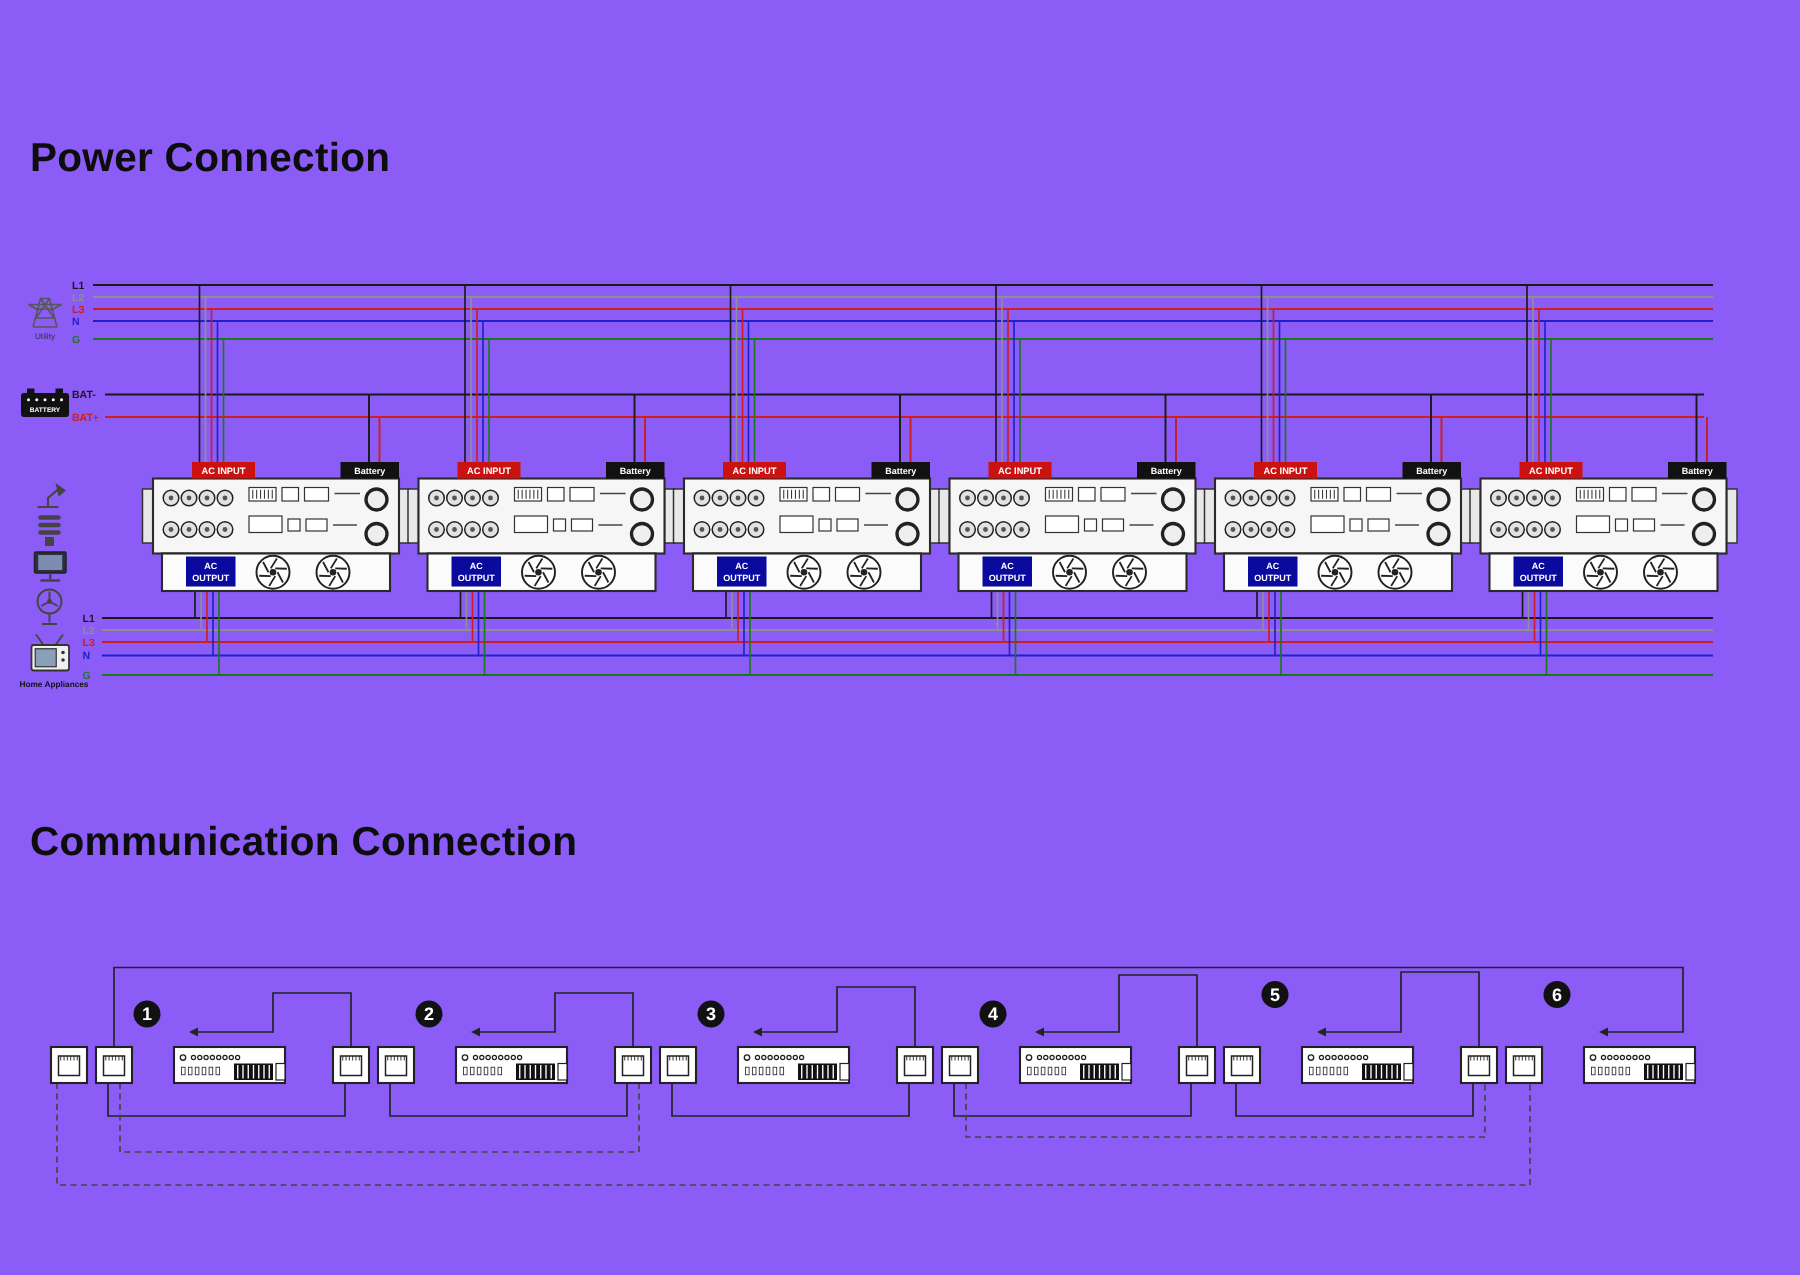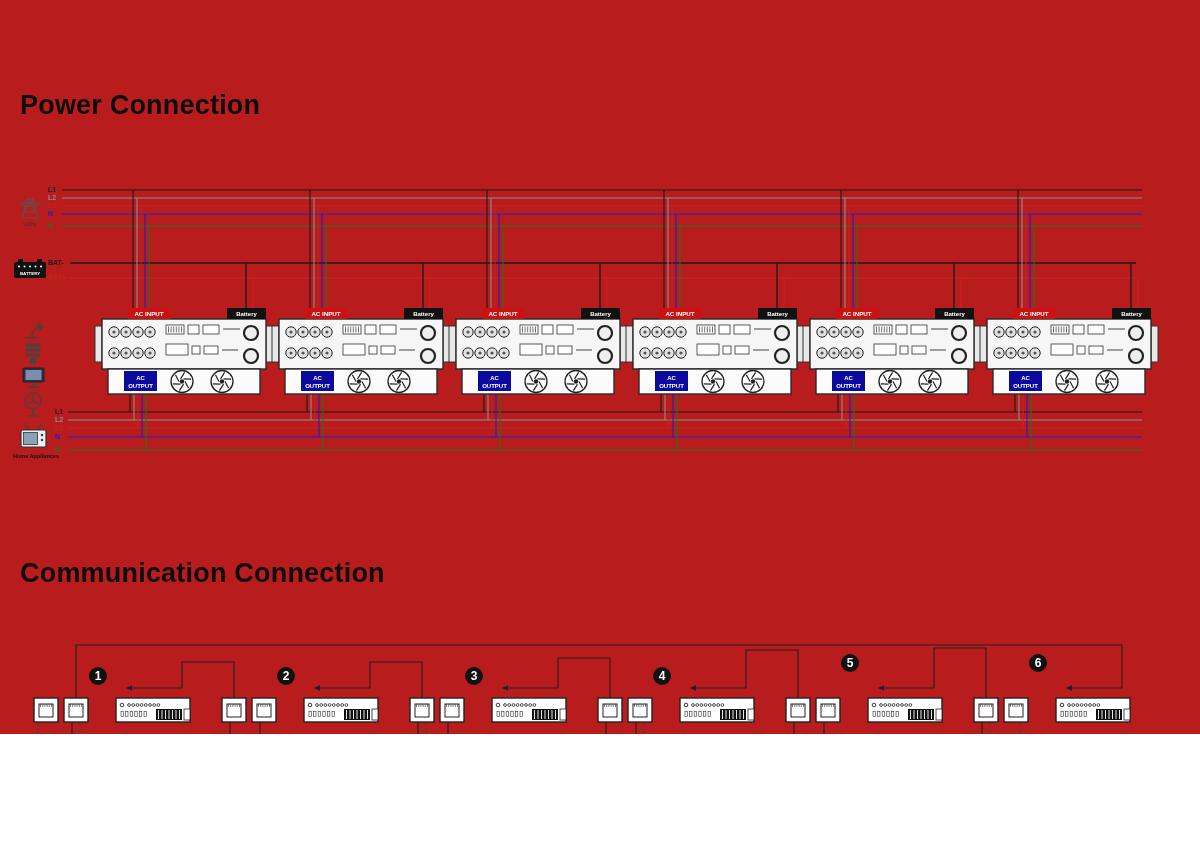--- a/index.html
+++ b/index.html
@@ -1,21 +1,21 @@
 <!DOCTYPE html>
 <html><head>
 <meta charset="utf-8">
 <style>
   *{margin:0;padding:0;box-sizing:border-box}
   html,body{background:#ffffff}
-  .canvas{position:relative;width:1200px;height:734px;background:#b91c1c;overflow:hidden;
+  .canvas{position:relative;width:1200px;height:850px;background:#8b5cf6;overflow:hidden;
           font-family:"Liberation Sans",sans-serif;}
   .title{position:absolute;left:20px;font-size:27px;font-weight:800;color:#0d0d0d;letter-spacing:.2px}
   .title.power{top:90px}
-  .title.comm{top:558px}
+  .title.comm{top:546px}
   #diagram{position:absolute;left:0;top:0}
   svg text{font-family:"Liberation Sans",sans-serif}
 </style>
 </head>
 <body>
 
 <div class="canvas">
   <h2 class="title power">Power Connection</h2>
   <h2 class="title comm">Communication Connection</h2>
   <svg id="diagram" width="1200" height="850" viewBox="0 0 1200 850">

